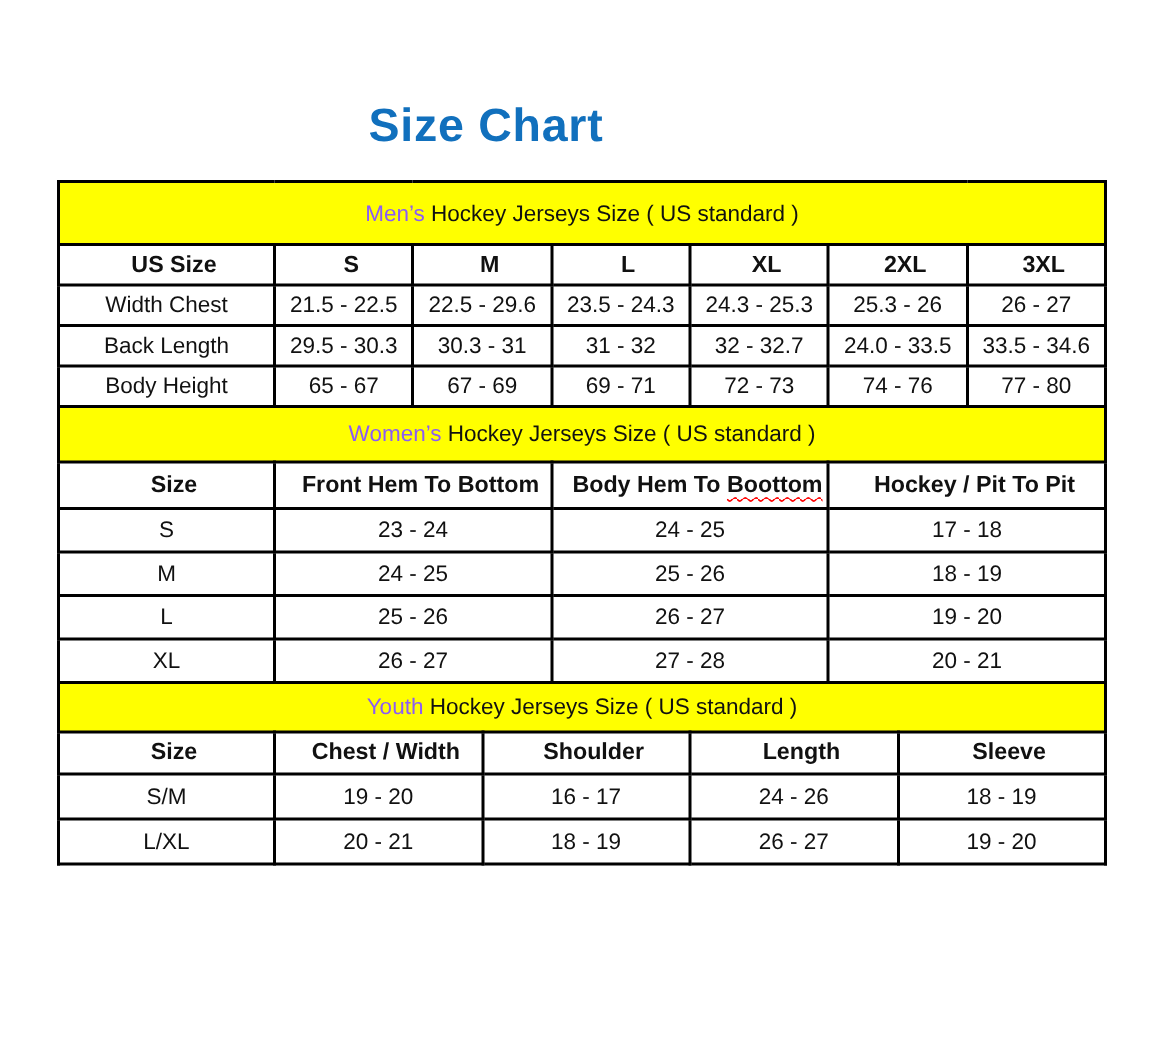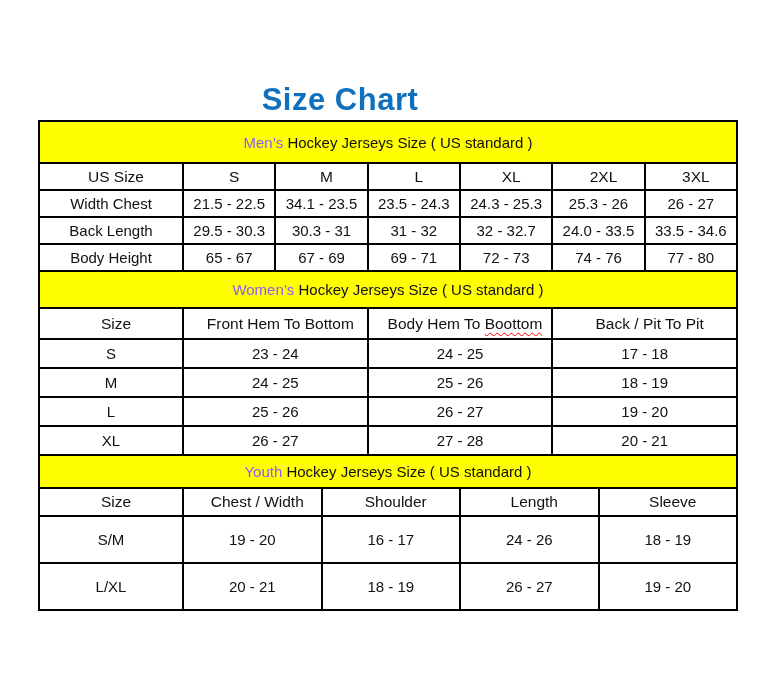--- a/index.html
+++ b/index.html
@@ -6,21 +6,21 @@
     margin: 0;
     padding: 0;
     background: #ffffff;
     width: 776px;
     height: 692px;
     font-family: "Liberation Sans", sans-serif;
     color: #111111;
   }
   .page { position: relative; width: 776px; height: 692px; overflow: hidden; }
   .title {
-    margin: 16px;
+    margin: 0;
     position: absolute;
     top: 66px;
     left: 0;
     width: 648px;
     text-align: center;
     font-size: 31px;
     font-weight: bold;
     color: #1170bd;
     letter-spacing: 0.5px;
   }
@@ -40,29 +40,29 @@
     font-weight: normal;
     overflow: hidden;
     white-space: nowrap;
   }
   .banner {
     background: #ffff00;
     font-weight: bold;
     font-size: 17px;
   }
   .red { color: #8b5cf6; }
-  .head th { font-weight: normal; font-size: 15.5px; padding-left: 12px; }
+  .head th { font-weight: bold; font-size: 15.5px; padding-left: 12px; }
   .lab { font-weight: bold; }
   .mens .lab { font-weight: normal; }
   .mens tr { height: 27px; }
   .mens tr.banner-row { height: 42px; }
   .womens tr { height: 29px; }
   .womens tr.head { height: 31px; }
   .womens tr.banner-row { height: 37px; }
-  .youth tr { height: 47px; }
+  .youth tr { height: 30px; }
   .youth tr.head { height: 28px; }
   .youth tr.banner-row { height: 33px; }
   .squiggle {
     text-decoration: underline;
     text-decoration-style: wavy;
     text-decoration-color: #ff0000;
     text-decoration-thickness: 1px;
     text-underline-offset: 3px;
     text-decoration-skip-ink: none;
   }
@@ -94,21 +94,21 @@
         <th>S</th>
         <th>M</th>
         <th>L</th>
         <th>XL</th>
         <th>2XL</th>
         <th>3XL</th>
       </tr>
       <tr>
         <td class="lab">Width Chest</td>
         <td>21.5 - 22.5</td>
-        <td>34.1 - 23.5</td>
+        <td>22.5 - 29.6</td>
         <td>23.5 - 24.3</td>
         <td>24.3 - 25.3</td>
         <td>25.3 - 26</td>
         <td>26 - 27</td>
       </tr>
       <tr>
         <td class="lab">Back Length</td>
         <td>29.5 - 30.3</td>
         <td>30.3 - 31</td>
         <td>31 - 32</td>
@@ -136,21 +136,21 @@
           <col>
       </colgroup>
       <tbody>
           <tr class="banner-row">
         <td colspan="4" class="banner"><span class="red">Women’s</span><span> Hockey Jerseys Size ( US standard )</span></td>
       </tr>
       <tr class="head">
         <th>Size</th>
         <th>Front Hem To Bottom</th>
         <th><span>Body Hem To </span><span class="squiggle">Boottom</span></th>
-        <th>Back / Pit To Pit</th>
+        <th>Hockey / Pit To Pit</th>
       </tr>
       <tr>
         <td class="lab">S</td>
         <td>23 - 24</td>
         <td>24 - 25</td>
         <td>17 - 18</td>
       </tr>
       <tr>
         <td class="lab">M</td>
         <td>24 - 25</td>

